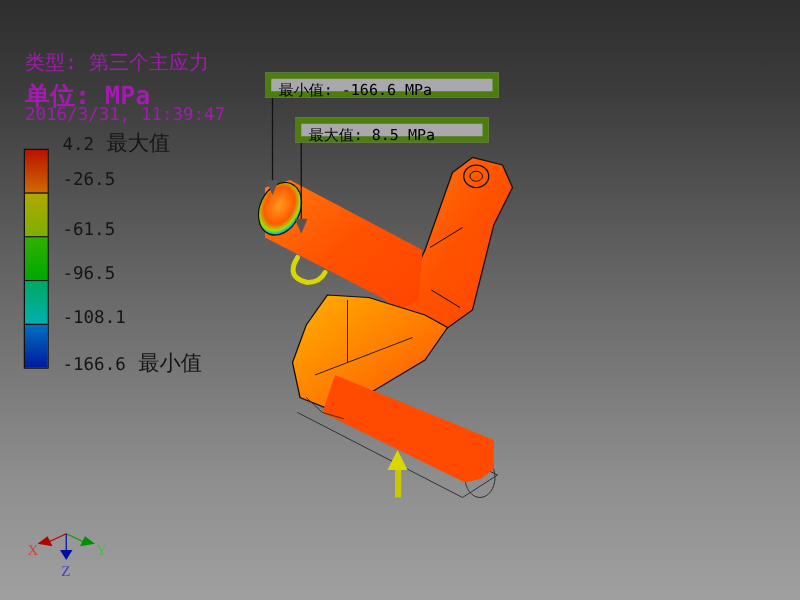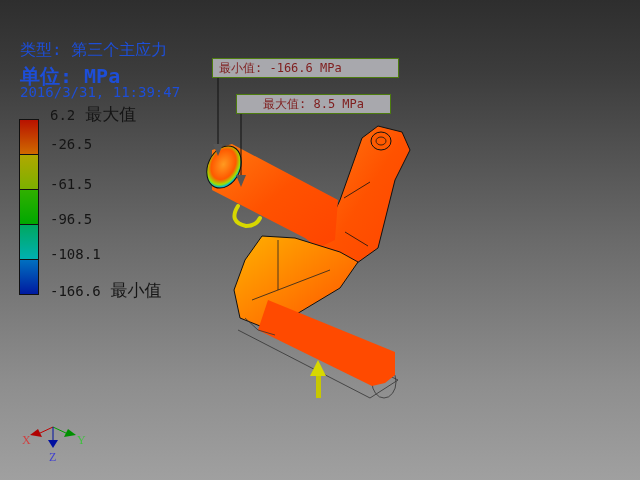--- a/index.html
+++ b/index.html
@@ -2,62 +2,62 @@
 <html><head>
   <meta charset="utf-8">
   <style>
     html, body { margin: 0; padding: 0; }
     body {
       width: 640px; height: 480px; overflow: hidden; position: relative;
       background: linear-gradient(to bottom, #2e2e2e 0%, #3c3c3c 15%, #6a6a6a 50%, #8e8e8e 80%, #a0a0a0 100%);
       font-family: "DejaVu Sans Mono", "Liberation Mono", monospace;
     }
     .legend-text {
-      position: absolute; color: #1d4ed8; font-size: 15px; line-height: 16px; white-space: nowrap;
+      position: absolute; color: #a21caf; font-size: 15px; line-height: 16px; white-space: nowrap;
       font-family: "DejaVu Sans Mono", "Liberation Mono", monospace;
     }
     .legend-title { left: 20px; top: 42px; font-size: 16px; }
     .legend-unit  { left: 20px; top: 68px; font-size: 20px; font-weight: bold; }
     .legend-date  { left: 20px; top: 84px; font-size: 14px; }
     .colorbar {
       position: absolute; left: 19px; top: 119px; width: 20px; height: 176px;
       border: 1px solid #111; box-sizing: border-box;
       display: flex; flex-direction: column;
     }
     .colorbar .seg { flex: 1; border-bottom: 1px solid #111; }
     .colorbar .seg:last-child { border-bottom: none; }
     .tick { position: absolute; left: 50px; color: #151515; font-size: 14px; white-space: nowrap; }
     .tick .tag { margin-left: 10px; font-size: 17px; }
     .callout {
-      position: absolute; background: #a8a8ad; border: 1px solid #4d7c0f;
-      color: #7f1d1d; font-size: 12px; padding: 2px 6px; box-sizing: border-box; height: 20px; line-height: 15px;
+      position: absolute; background: #a8a8ad; border: 5px solid #4d7c0f;
+      color: #000000; font-size: 12px; padding: 2px 6px; box-sizing: border-box; height: 20px; line-height: 15px;
       white-space: nowrap;
     }
     .callout-min { left: 212px; top: 58px; width: 187px; }
-    .callout-max { left: 236px; top: 94px; width: 155px; text-align: center; }
+    .callout-max { left: 236px; top: 94px; width: 155px; }
     .viewport { position: absolute; left: 0; top: 0; width: 640px; height: 480px; }
     .triad { position: absolute; left: 18px; top: 420px; width: 70px; height: 50px; }
   </style>
 </head>
 <body>
 
 <div class="legend-text legend-title">类型: 第三个主应力</div>
 <div class="legend-text legend-unit">单位: MPa</div>
 <div class="legend-text legend-date">2016/3/31, 11:39:47</div>
 
 <div class="colorbar">
   <div class="seg" style="background: linear-gradient(#b81200, #d06a00);"></div>
   <div class="seg" style="background: linear-gradient(#b0a800, #7cb000);"></div>
   <div class="seg" style="background: linear-gradient(#30b000, #00a800);"></div>
   <div class="seg" style="background: linear-gradient(#00a860, #00b0b0);"></div>
   <div class="seg" style="background: linear-gradient(#0070c0, #001aa0);"></div>
 </div>
 
 <div class="tick" style="top:103px;">
-  <span>6.2</span><span class="tag">最大值</span>
+  <span>4.2</span><span class="tag">最大值</span>
 </div>
 <div class="tick" style="top:136px;">
   <span>-26.5</span>
 </div>
 <div class="tick" style="top:176px;">
   <span>-61.5</span>
 </div>
 <div class="tick" style="top:211px;">
   <span>-96.5</span>
 </div>

